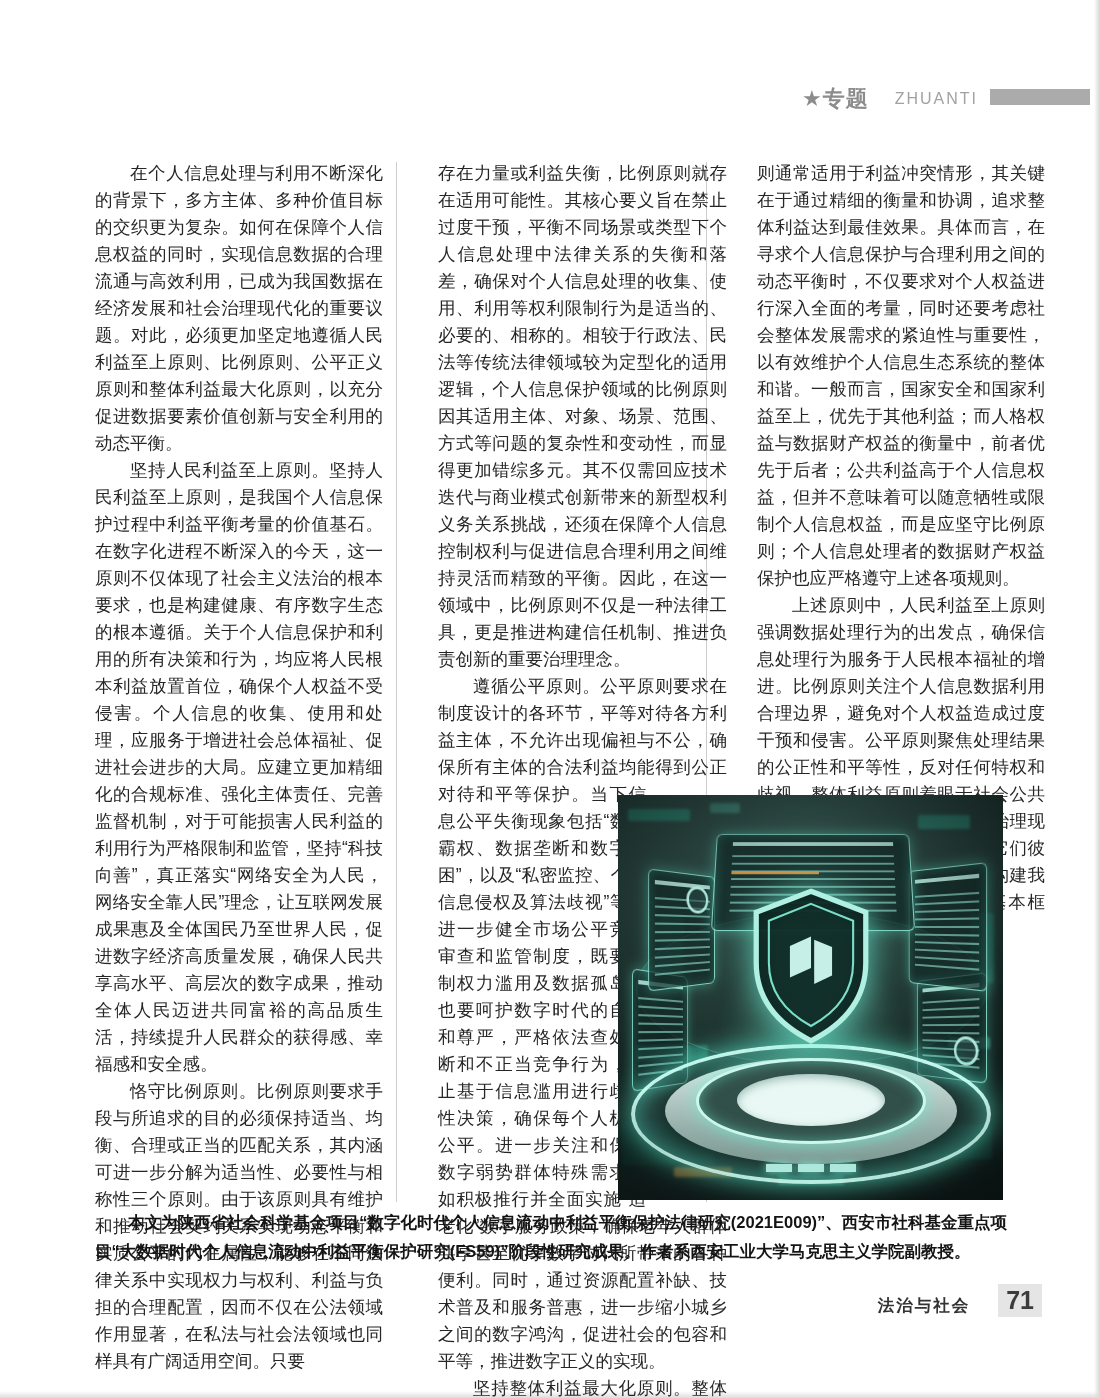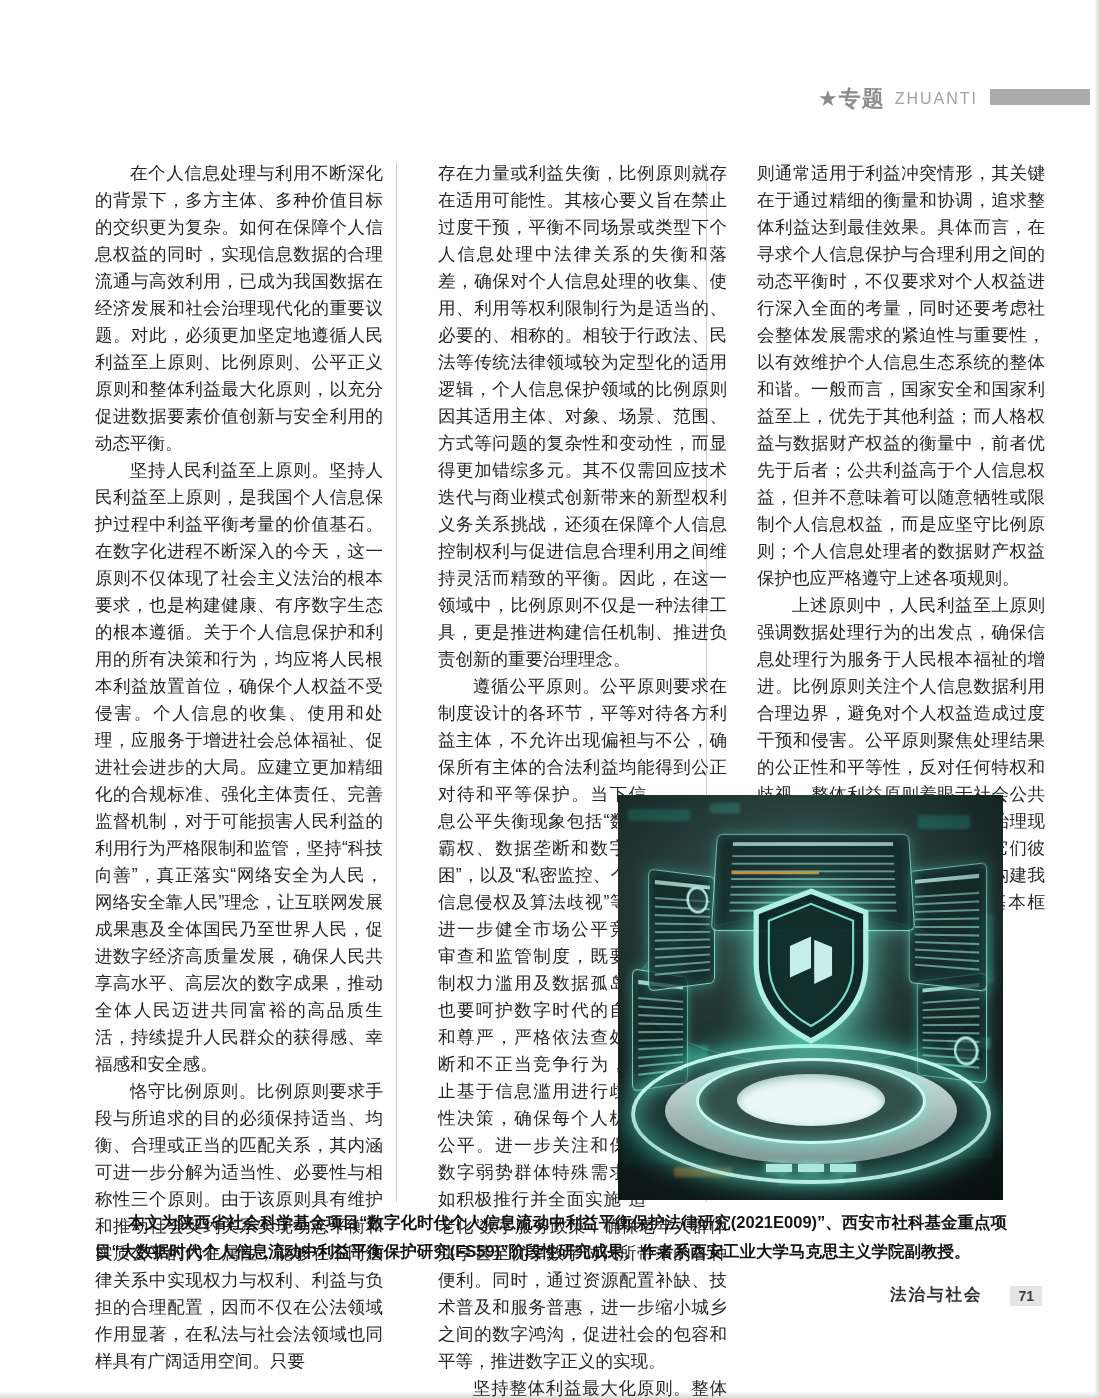--- a/index.html
+++ b/index.html
@@ -6,21 +6,21 @@
   body{
     width:1100px;height:1398px;position:relative;background:#ffffff;
     font-family:"Liberation Sans","DejaVu Sans",sans-serif;
     color:#262626;overflow:hidden;
   }
   
   .edge-right{position:absolute;right:0;top:0;width:6px;height:100%;background:linear-gradient(90deg,rgba(0,0,0,0),#d6d6d6);}
   .edge-bottom{position:absolute;left:0;bottom:0;width:100%;height:7px;background:linear-gradient(180deg,rgba(0,0,0,0),#dcdcdc);}
 
   
-  .header{position:absolute;top:84px;right:122px;display:flex;align-items:center;gap:10px;}
+  .header{position:absolute;top:84px;right:122px;display:flex;align-items:center;gap:26px;}
   .topic-cn{font-size:22px;font-weight:bold;color:#8c8c8c;letter-spacing:1px;}
   .topic-latin{font-size:16px;color:#a2a2a2;letter-spacing:2px;}
   .header-bar{position:absolute;top:89px;right:10px;width:100px;height:16px;background:#ababab;}
 
   
   .col{position:absolute;top:160px;font-size:17.5px;line-height:27px;text-align:justify;text-justify:inter-character;}
   .col p{margin:0;}
   .indent{text-indent:2em;}
   .col1{left:95px;width:288px;}
   .col2{left:410px;width:289px;height:1045px;margin-left:28px;}
@@ -77,21 +77,21 @@
   .deck-lights span{display:block;width:26px;height:8px;background:rgba(190,250,238,.9);box-shadow:0 0 8px rgba(120,240,212,.9);}
 
   
   .footer{position:absolute;left:95px;top:1208px;width:912px;
     font-size:16.5px;line-height:29px;font-weight:bold;color:#141414;
     text-align:justify;text-justify:inter-character;}
   .footer p{margin:0;text-indent:2em;}
 
   .page-info{position:absolute;top:1284px;right:58px;display:flex;align-items:flex-end;gap:28px;}
   .journal-name{font-size:16.5px;font-weight:bold;color:#333333;letter-spacing:2px;}
-  .page-number{font-size:14px;font-weight:bold;color:#3c3c3c;background:#e5e5e5;padding:2px 8px;}
+  .page-number{font-size:25px;font-weight:bold;color:#3c3c3c;background:#e5e5e5;padding:2px 8px;}
 </style>
 </head>
 <body>
 
 <div class="edge-right"></div>
 <div class="edge-bottom"></div>
 
 <div class="header">
   <span class="topic-cn">★专题</span>
   <span class="topic-latin">ZHUANTI</span>

